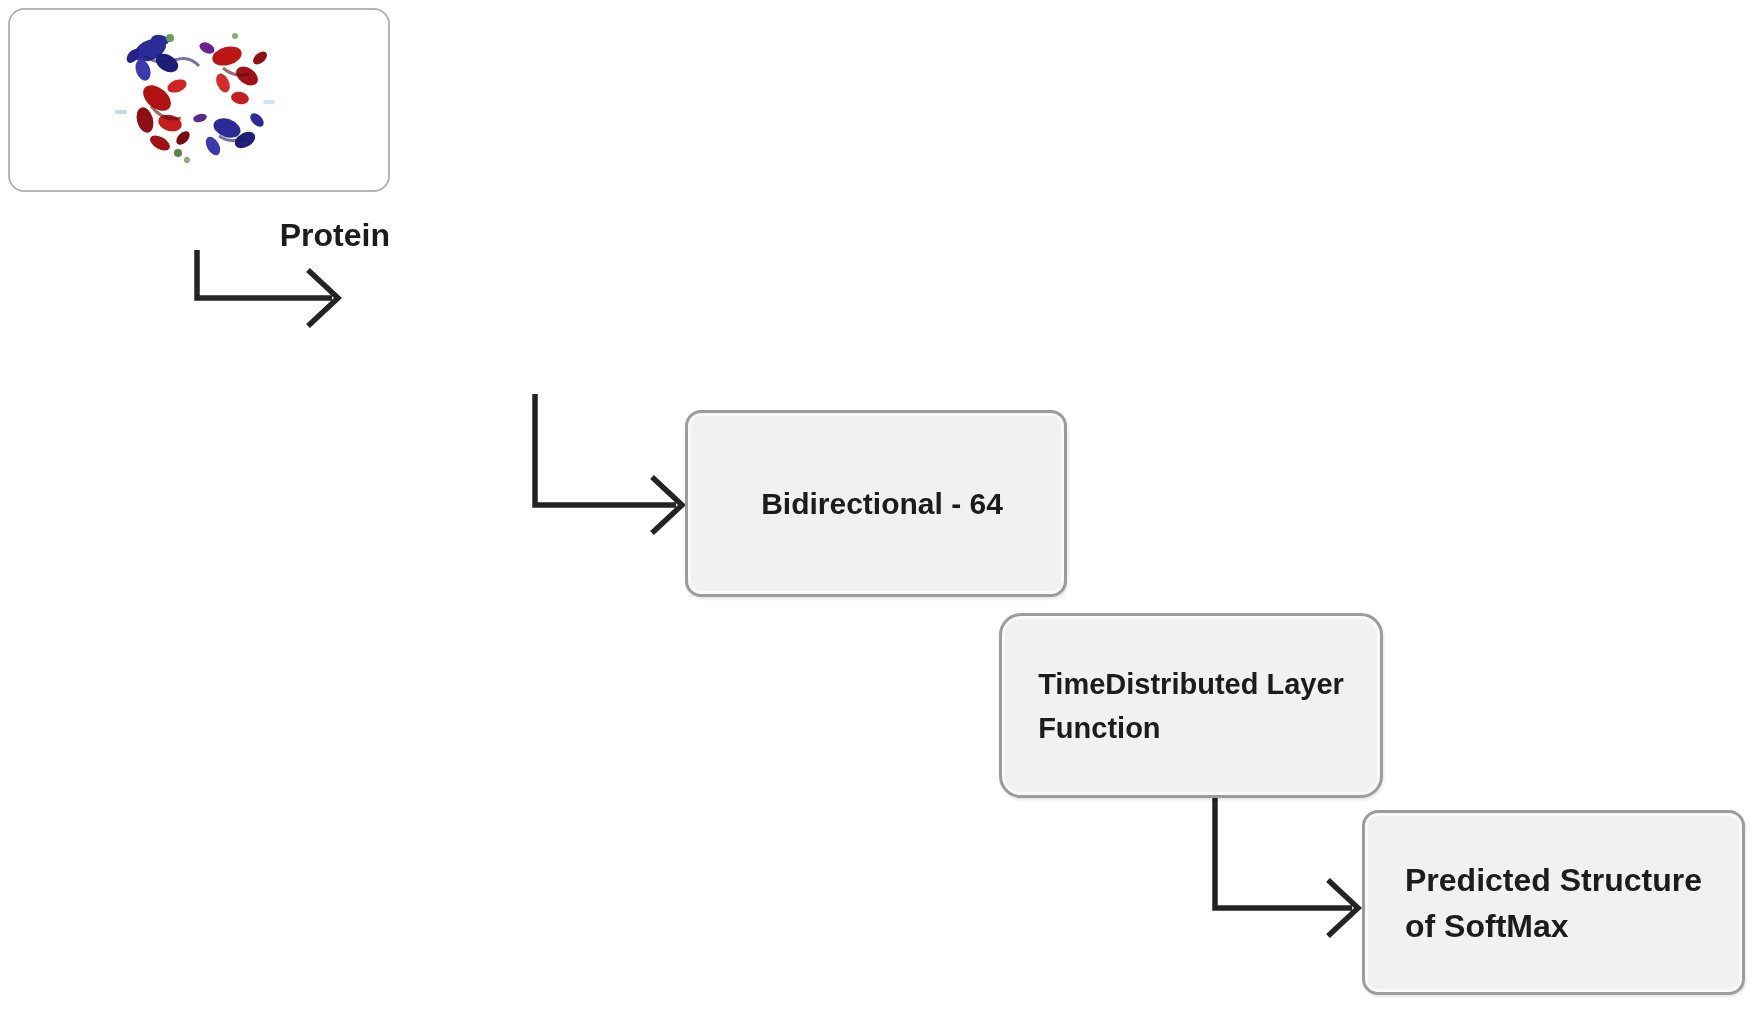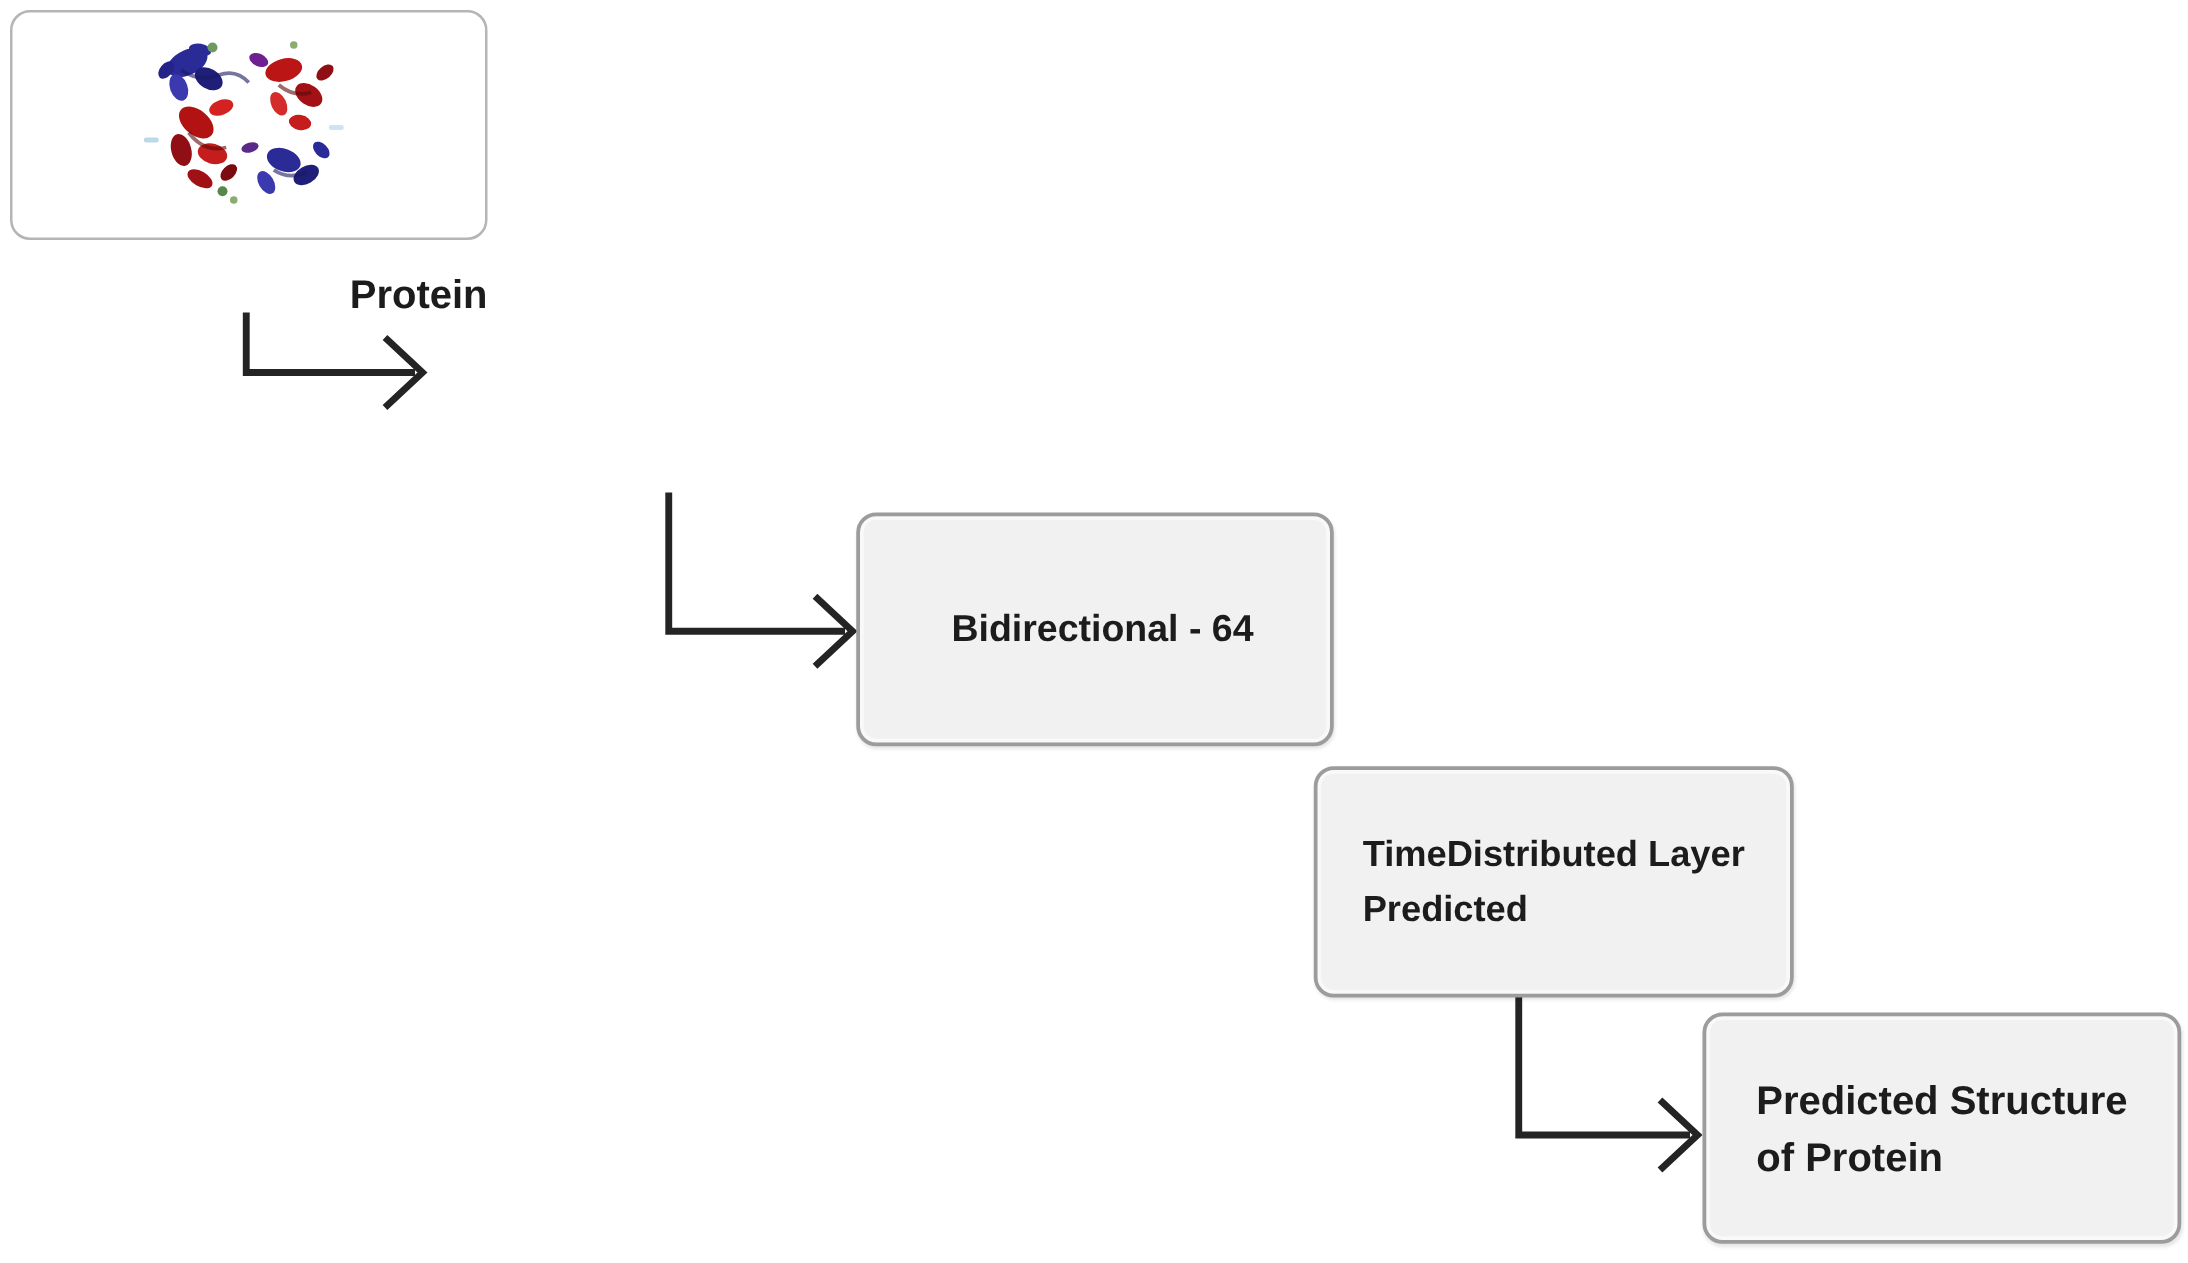--- a/index.html
+++ b/index.html
@@ -24,21 +24,21 @@
     border-radius:16px;display:flex;align-items:center;justify-content:center;
     box-shadow:inset 0 0 0 3px rgba(255,255,255,.55), 1px 2px 3px rgba(0,0,0,.10);}
   .node .lines{text-align:left;font-weight:bold;color:var(--text);}
 
   .node-embedding{left:345px;top:208px;width:380px;height:185px;}
   .node-embedding .lines{font-size:35px;line-height:42px;}
 
   .node-bidirectional{left:685px;top:410px;width:382px;height:187px;padding-left:12px;}
   .node-bidirectional .lines{font-size:30px;line-height:36px;}
 
-  .node-timedistributed{left:1051px;top:613px;width:384px;height:185px;}
+  .node-timedistributed{left:999px;top:613px;width:384px;height:185px;border-radius:22px;}
   .node-timedistributed .lines{font-size:29px;line-height:44px;}
 
   .node-predicted{left:1362px;top:810px;width:383px;height:185px;}
   .node-predicted .lines{font-size:32px;line-height:46px;}
 </style>
 </head>
 <body>
 
 <div class="canvas">
 
@@ -97,24 +97,24 @@
 
   <div class="node node-bidirectional">
     <div class="lines">
       <div>Bidirectional - 64</div>
     </div>
   </div>
 
   <div class="node node-timedistributed">
     <div class="lines">
       <div>TimeDistributed Layer</div>
-      <div>Predicted</div>
+      <div>Function</div>
     </div>
   </div>
 
   <div class="node node-predicted">
     <div class="lines">
       <div>Predicted Structure</div>
-      <div>of Protein</div>
+      <div>of SoftMax</div>
     </div>
   </div>
 
 </div>
 
 </body></html>

